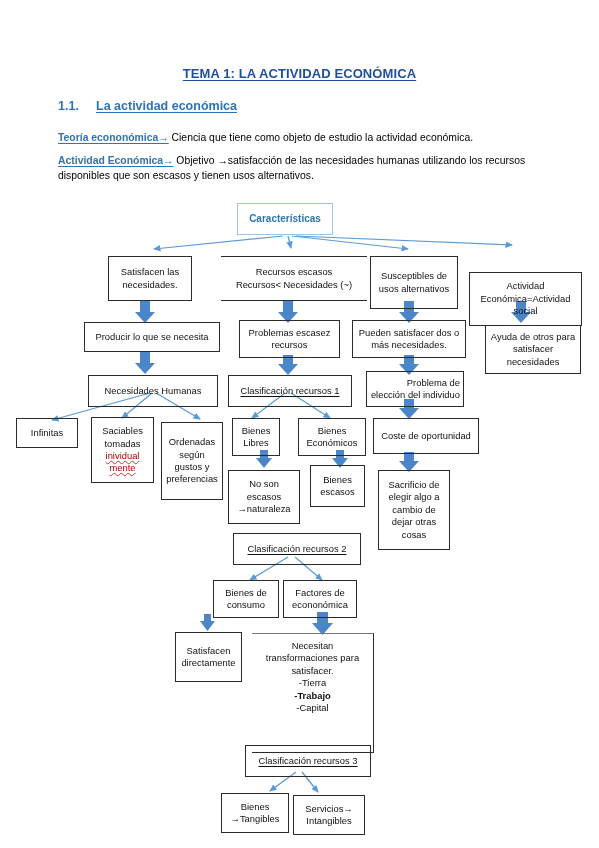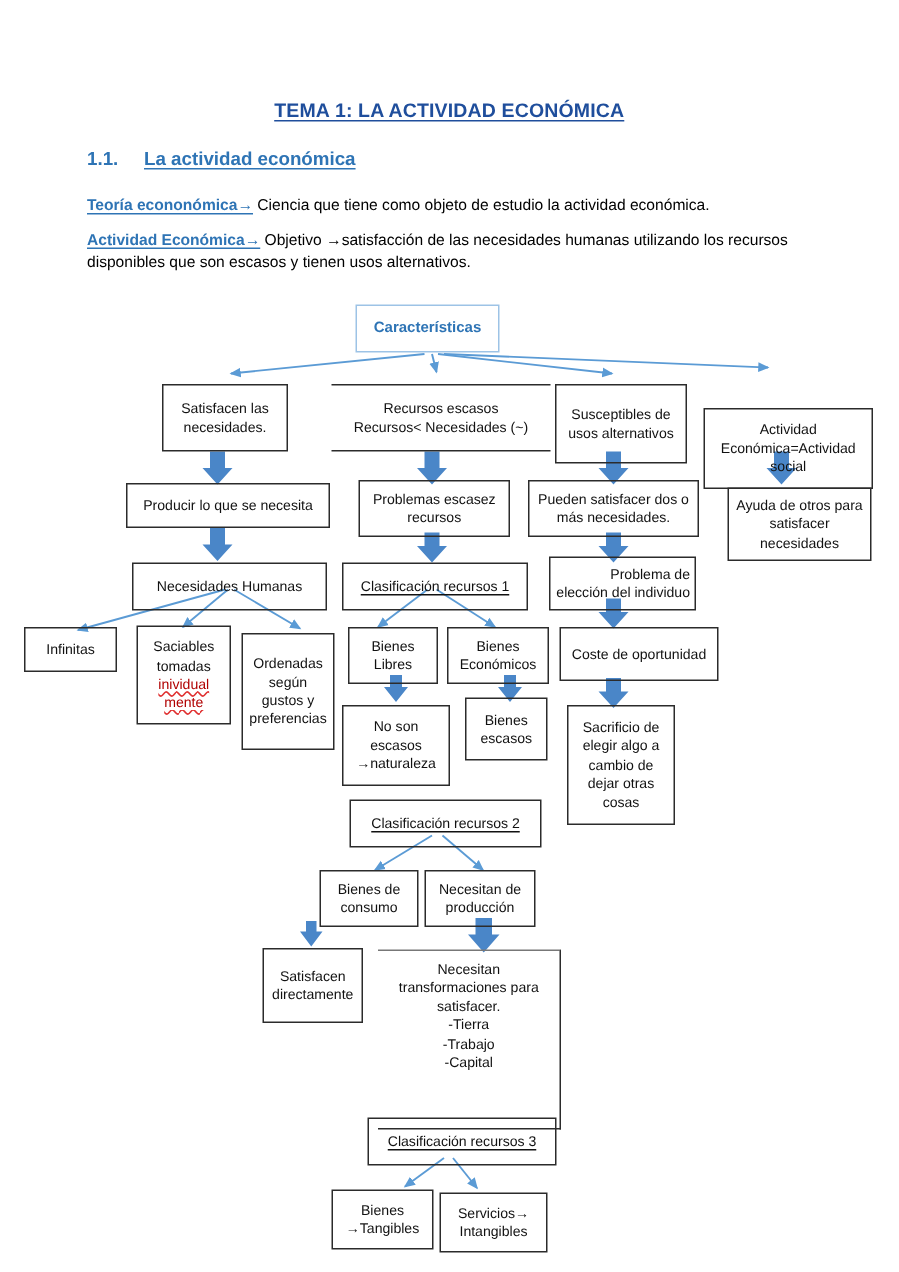--- a/index.html
+++ b/index.html
@@ -43,21 +43,21 @@
   .node{
     position:absolute;box-sizing:border-box;
     border:1.1px solid #2b2b2b;background:transparent;
     display:flex;align-items:center;justify-content:center;text-align:center;
     font-size:9.4px;line-height:12.4px;color:#111;padding:2px 3px;
     font-family:"Liberation Sans","DejaVu Sans",sans-serif;
   }
   .node.blue{border:1.2px solid #9DC3E6;color:#2E74B5;font-weight:bold;font-size:10px;}
   .node .ul{text-decoration:underline;text-underline-offset:2px;}
   .node .sp{color:#B00000;text-decoration:underline wavy #E03030;text-decoration-skip-ink:none;}
-  .node b{font-weight:normal;}
+  .node b{font-weight:bold;}
 </style>
 </head>
 <body>
 
 <div class="page">
 
   <div class="doc-title"><span>TEMA 1: LA ACTIVIDAD ECONÓMICA</span></div>
 
   <div class="sec-num">1.1.</div>
   <div class="sec-title">La actividad económica</div>
@@ -179,21 +179,21 @@
       </div>
 
     <div class="node" style="left:91px;top:417px;width:63px;height:66px;">
         <span>Saciables tomadas <span class="sp">inividual mente</span></span>
       </div>
 
     <div class="node" style="left:161px;top:422px;width:62px;height:78px;">
         <span>Ordenadas según gustos y preferencias</span>
       </div>
 
-    <div class="node" style="left:232px;top:418px;width:60px;height:38px;">
+    <div class="node" style="left:232px;top:418px;width:48px;height:38px;">
         <span>Bienes Libres</span>
       </div>
 
     <div class="node" style="left:298px;top:418px;width:68px;height:38px;">
         <span>Bienes Económicos</span>
       </div>
 
     <div class="node" style="left:373px;top:418px;width:106px;height:36px;">
         <span>Coste de oportunidad</span>
       </div>
@@ -212,21 +212,21 @@
 
     <div class="node" style="left:233px;top:533px;width:128px;height:32px;">
         <span class="ul">Clasificación recursos 2</span>
       </div>
 
     <div class="node" style="left:213px;top:580px;width:66px;height:38px;text-align:center;">
         <span>Bienes de consumo</span>
       </div>
 
     <div class="node" style="left:283px;top:580px;width:74px;height:38px;">
-        <span>Necesitan de producción</span>
+        <span>Factores de econonómica</span>
       </div>
 
     <div class="node" style="left:175px;top:632px;width:67px;height:50px;">
         <span>Satisfacen directamente</span>
       </div>
 
     <div class="node" style="left:252px;top:633px;width:122px;height:120px;flex-direction:column;justify-content:flex-start;padding-top:6px;border-top-color:#777;border-left:none;">
       <span>Necesitan transformaciones para satisfacer.</span>
       <span>-Tierra</span>
       <b>-Trabajo</b>

